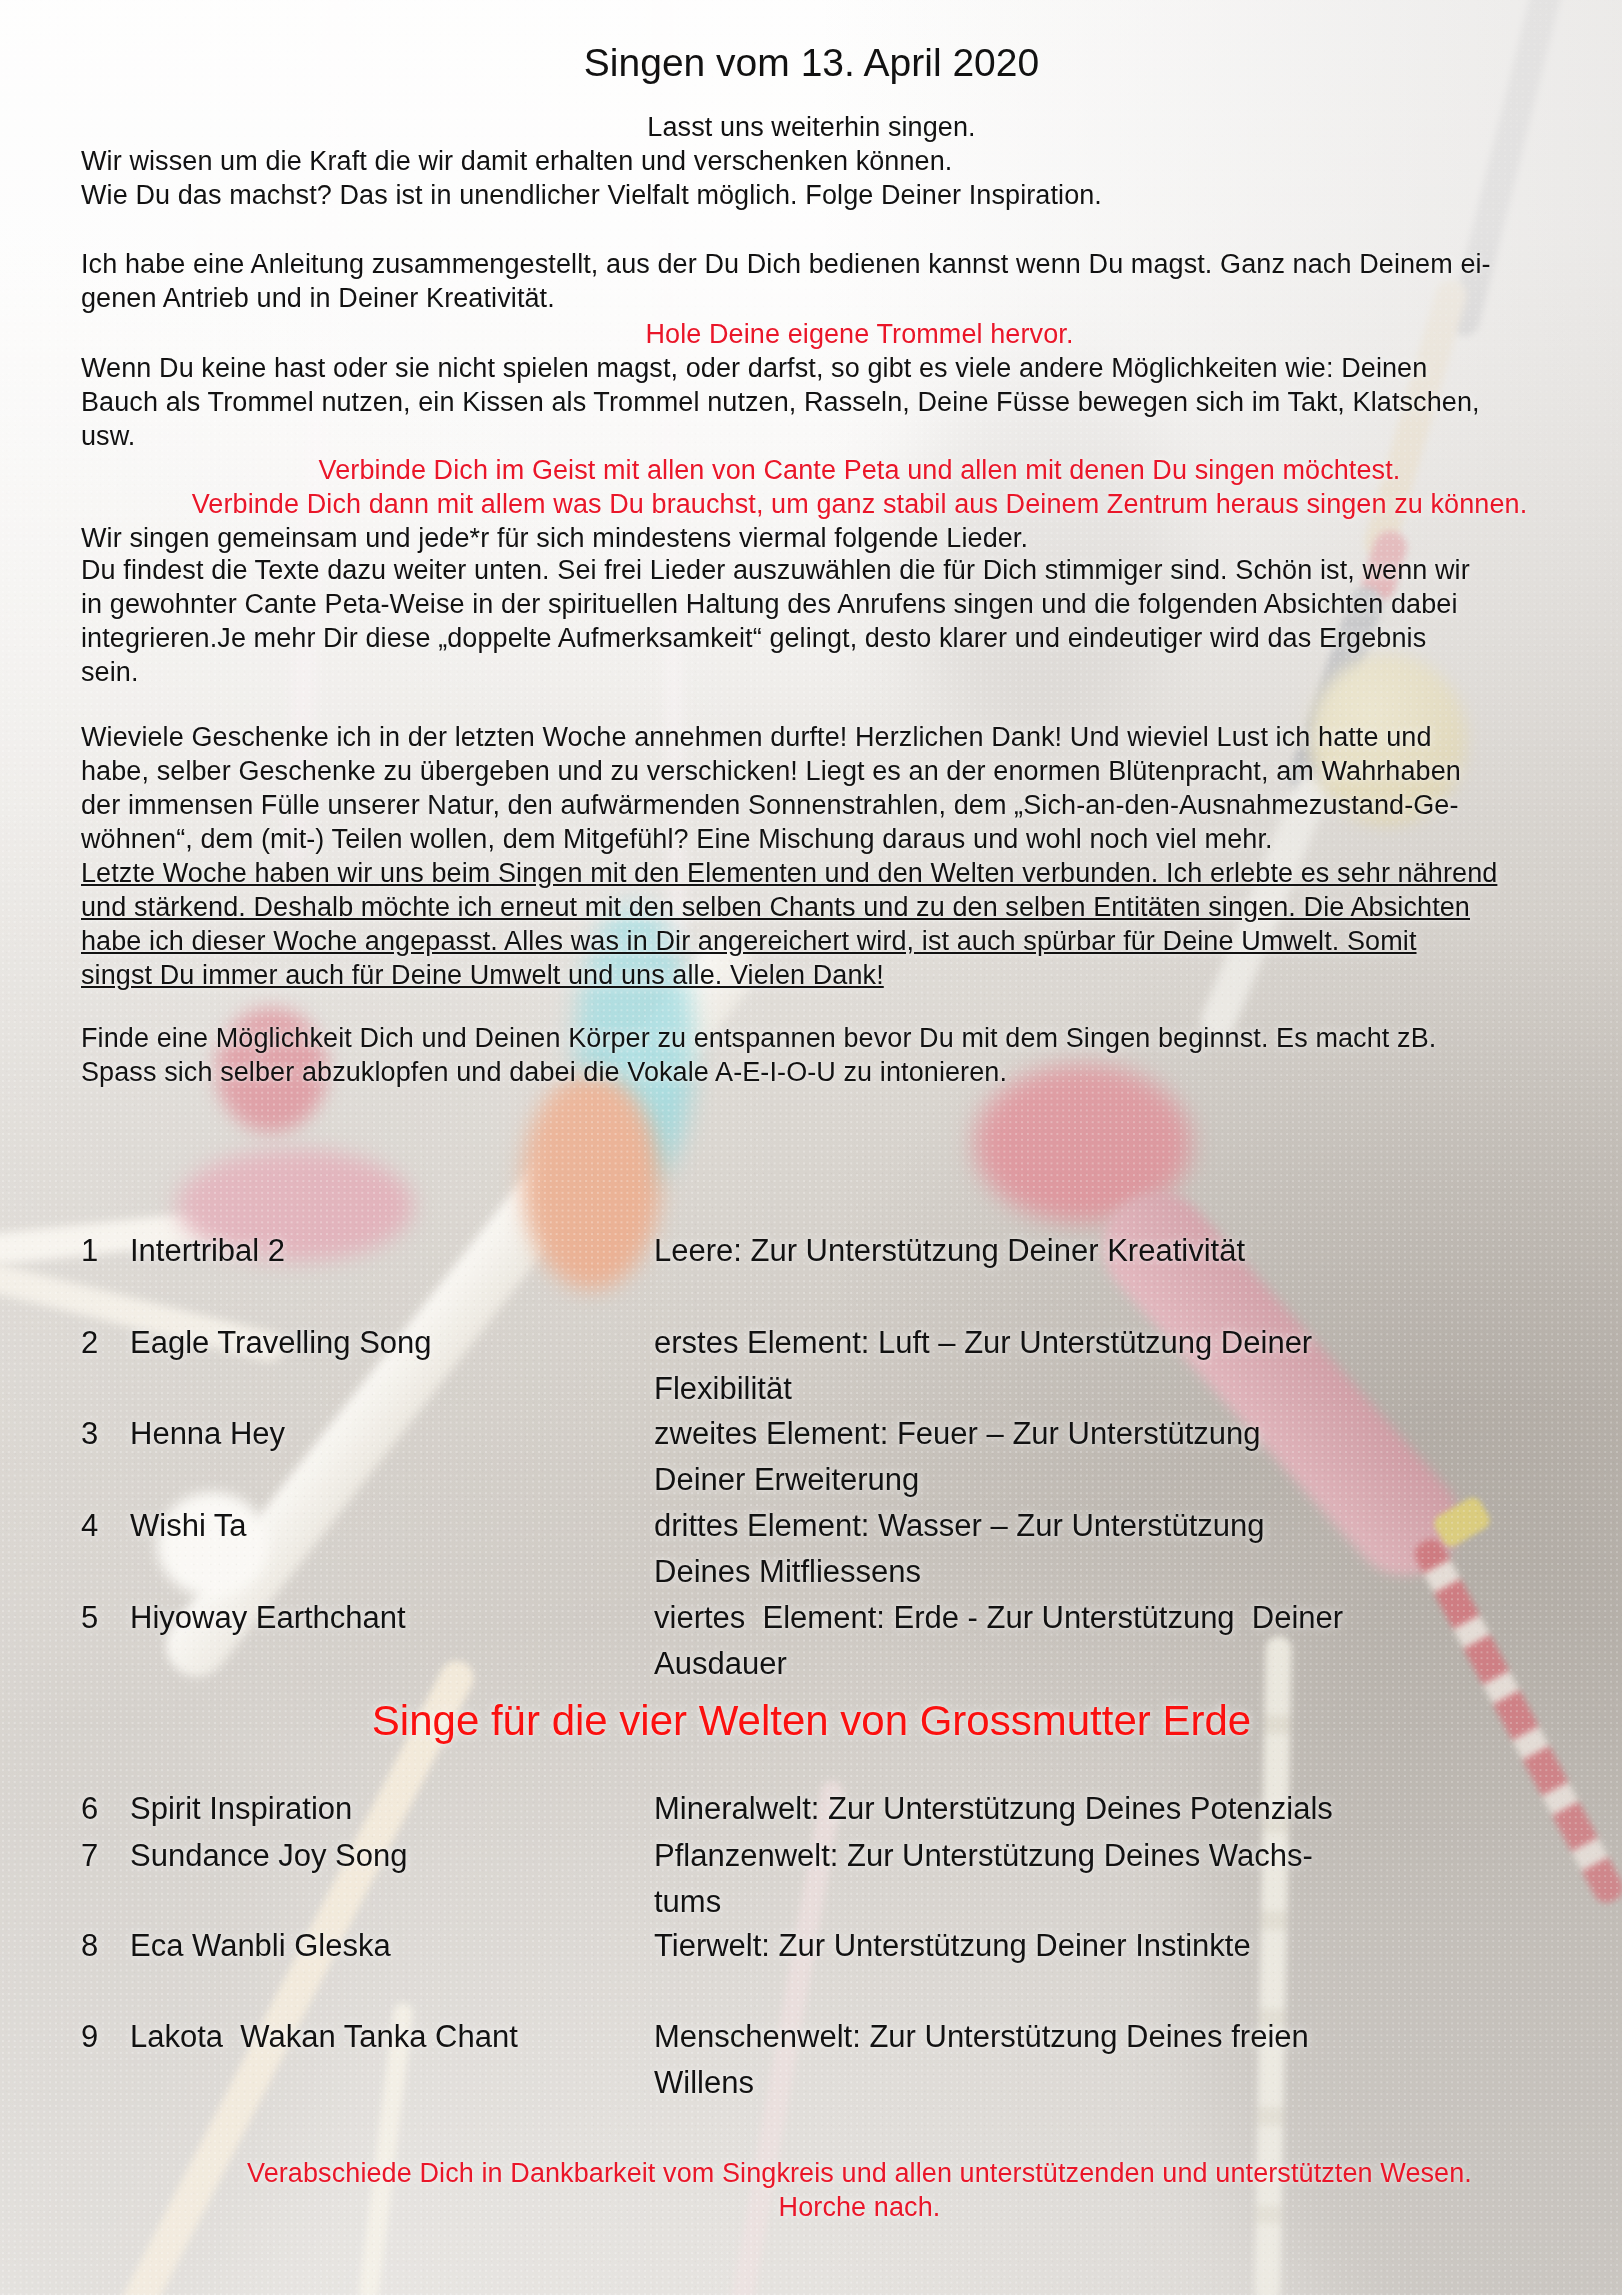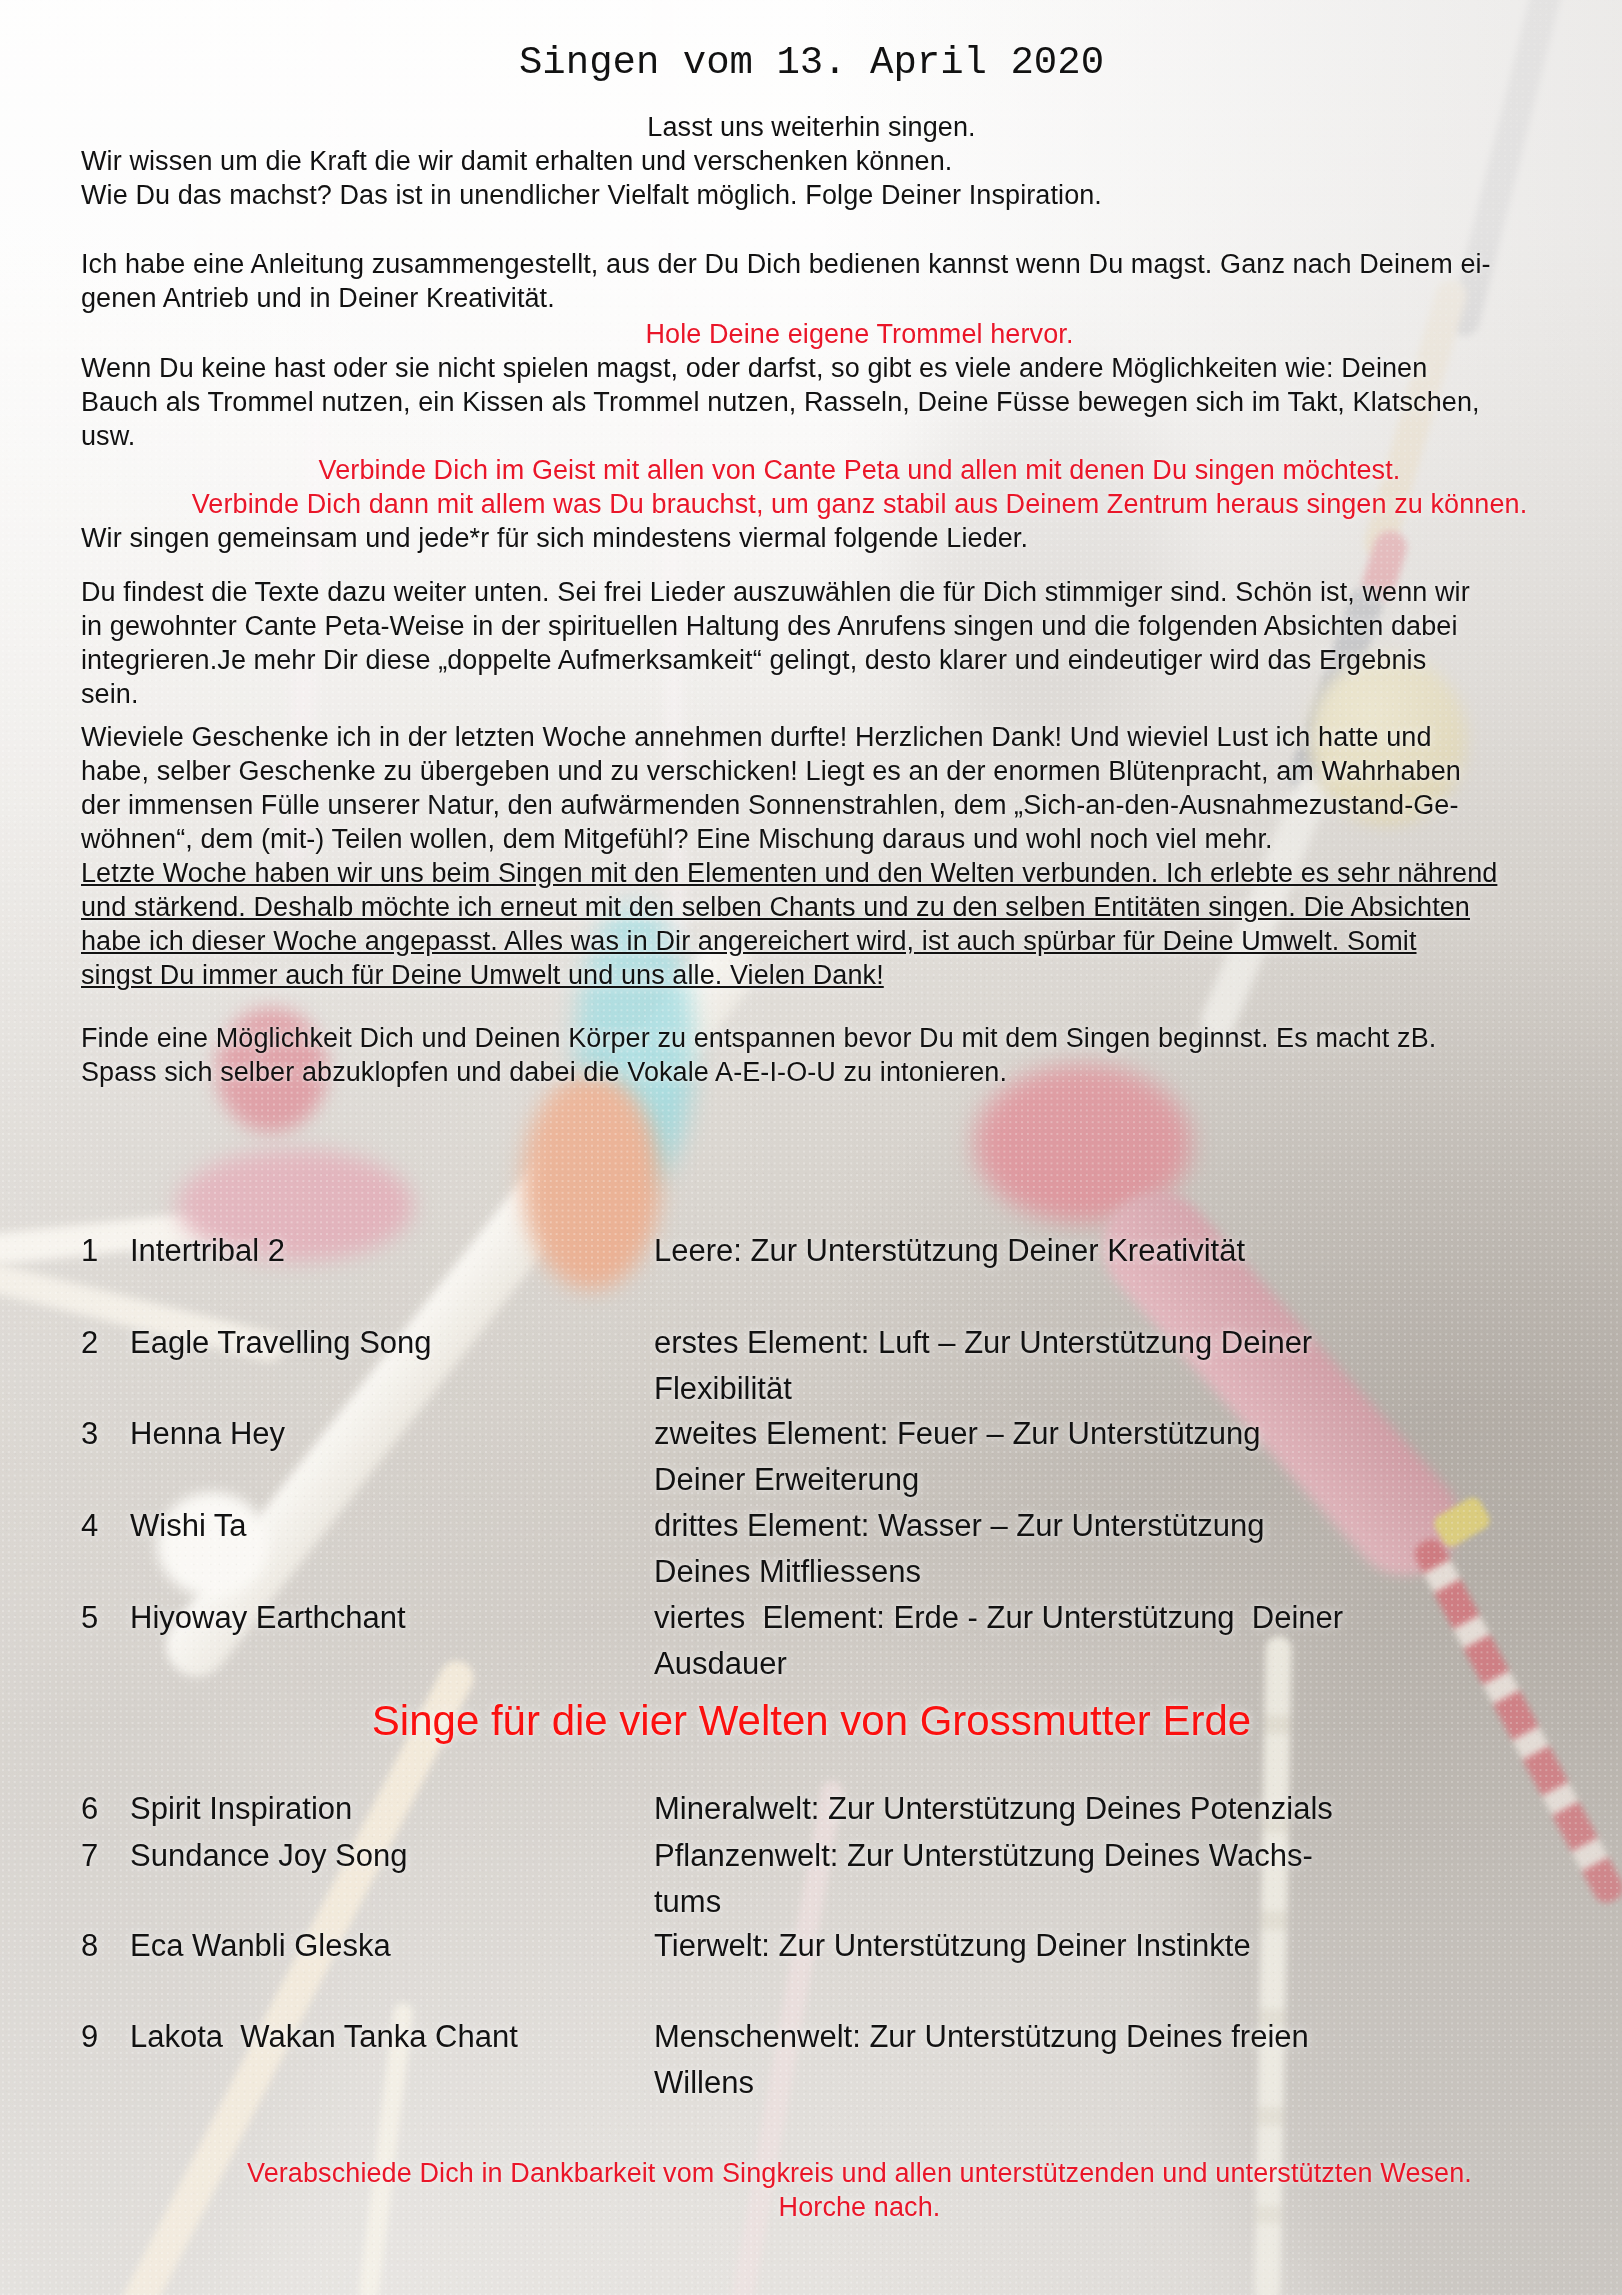--- a/index.html
+++ b/index.html
@@ -66,27 +66,27 @@
         rgba(255,255,255,.93) 0%, rgba(255,255,255,.90) 10%,
         rgba(255,255,255,.74) 21%, rgba(255,255,255,.52) 36%,
         rgba(255,255,255,.40) 50%, rgba(255,255,255,.34) 64%,
         rgba(255,255,255,.42) 80%, rgba(255,255,255,.52) 100%);
   }
   
   .txt{position:absolute;white-space:pre-wrap;text-shadow:0 0 10.5px rgba(255,255,255,.75),0 0 3.3px rgba(255,255,255,.5);}
   .left-col{left:81px;width:1505px;text-align:left;}
   .centered{left:0;width:1623px;text-align:center;}
   .body-text{font-size:27px;line-height:34px;letter-spacing:0.1px;}
-  .title{top:41px;font-size:39px;line-height:44px;font-family:Liberation Mono, monospace;}
+  .title{top:41px;font-size:39px;line-height:44px;}
   .red{color:#ea1629;padding-left:48px;}
   .h-red{font-size:42px;line-height:47px;color:#fb100f;}
   .t-intro1{top:110px;}  .t-intro2{top:144px;}  .t-intro3{top:178px;}
   .t-anleitung{top:247px;} .t-red1{top:317px;} .t-wenn{top:351px;}
   .t-red2{top:453px;} .t-red3{top:487px;} .t-wir{top:521px;}
-  .t-findest{top:575px;} .t-wieviele{top:720px;} .t-letzte{top:856px;text-decoration:underline;}
+  .t-findest{top:553px;} .t-wieviele{top:720px;} .t-letzte{top:856px;text-decoration:underline;}
   .t-finde{top:1021px;}
   .t-h1{top:1149px;} .t-h2{top:1697px;}
   .t-foot1{top:2156px;} .t-foot2{top:2190px;}
   .lrow{position:absolute;left:0;width:1623px;height:0;}
   .row-1{top:1228px;} .row-2{top:1320px;} .row-3{top:1411px;} .row-4{top:1503px;} .row-5{top:1595px;}
   .row-6{top:1786px;} .row-7{top:1833px;} .row-8{top:1923px;} .row-9{top:2014px;}
   .list-num,.list-song,.list-desc{position:absolute;top:0;font-size:31px;line-height:46px;white-space:pre-wrap;text-shadow:0 0 10.5px rgba(255,255,255,.7),0 0 3.3px rgba(255,255,255,.45);}
   .list-num{left:81px;}
   .list-song{left:130px;width:510px;}
   .list-desc{left:654px;width:942px;}

